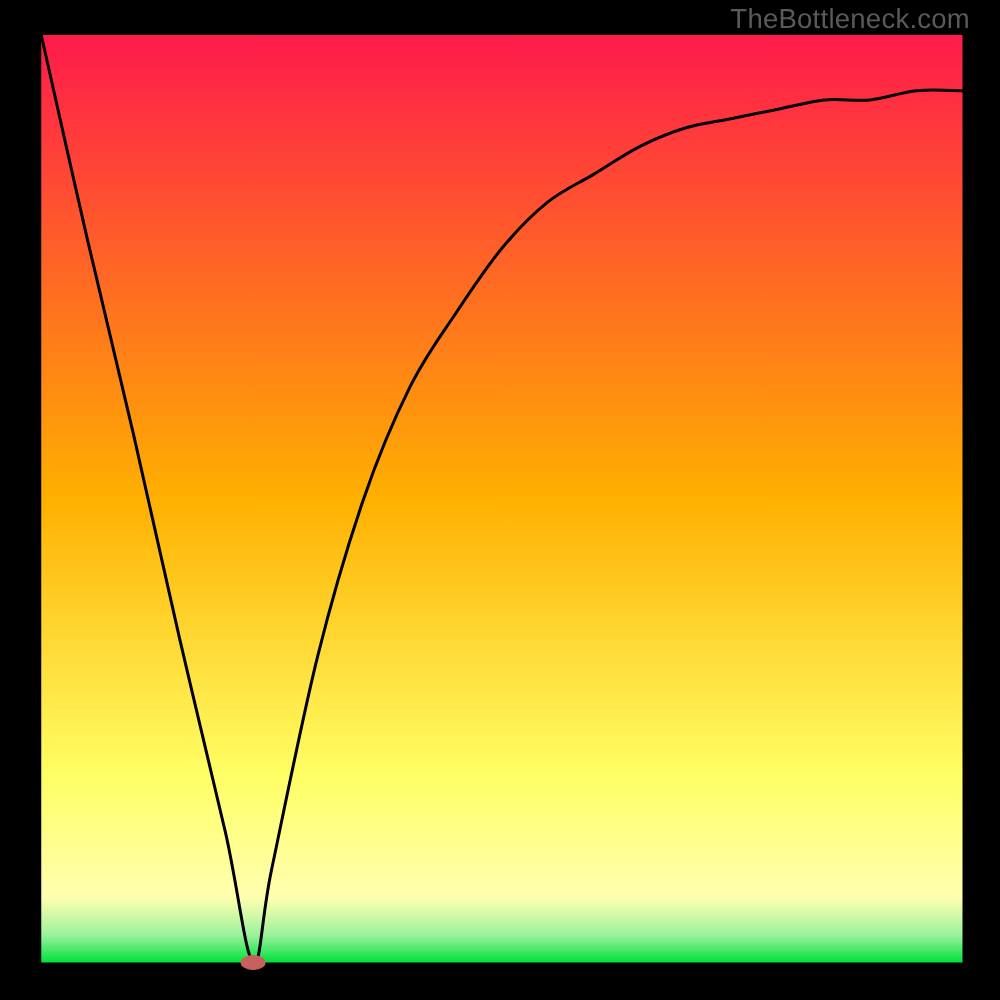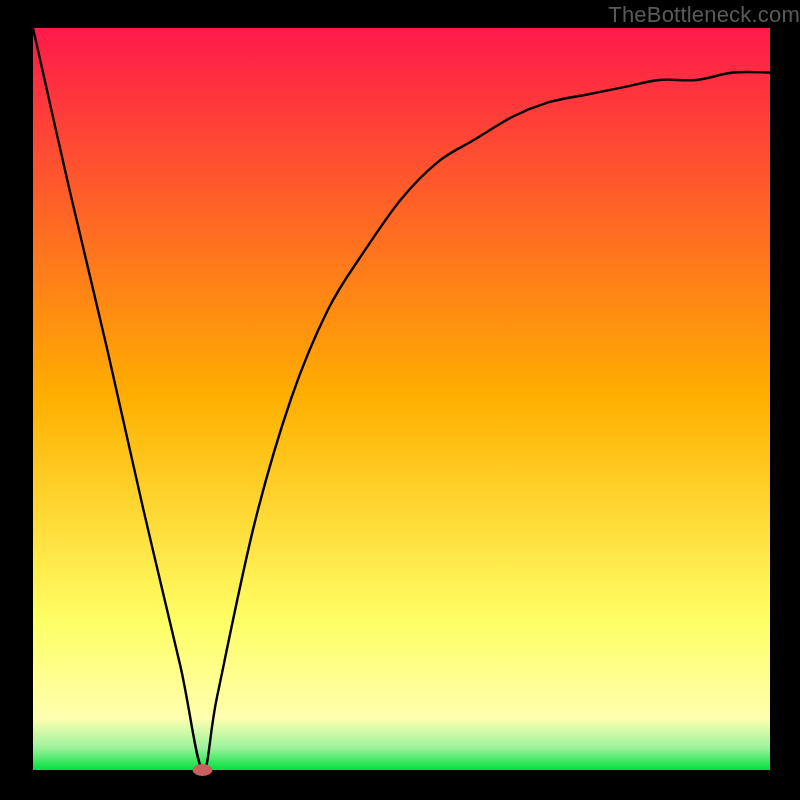--- a/index.html
+++ b/index.html
@@ -13,21 +13,21 @@
   }
   .frame {
     position: relative;
     width: 800px;
     height: 800px;
     background: #000;
   }
   .watermark {
     position: absolute;
     top: 2px;
-    right: 0;
+    right: 24px;
     color: #5a5a5a;
     font-size: 22px;
     letter-spacing: 0.2px;
     font-weight: 400;
     user-select: none;
     z-index: 5;
   }
   svg {
     position: absolute;
     left: 0;

